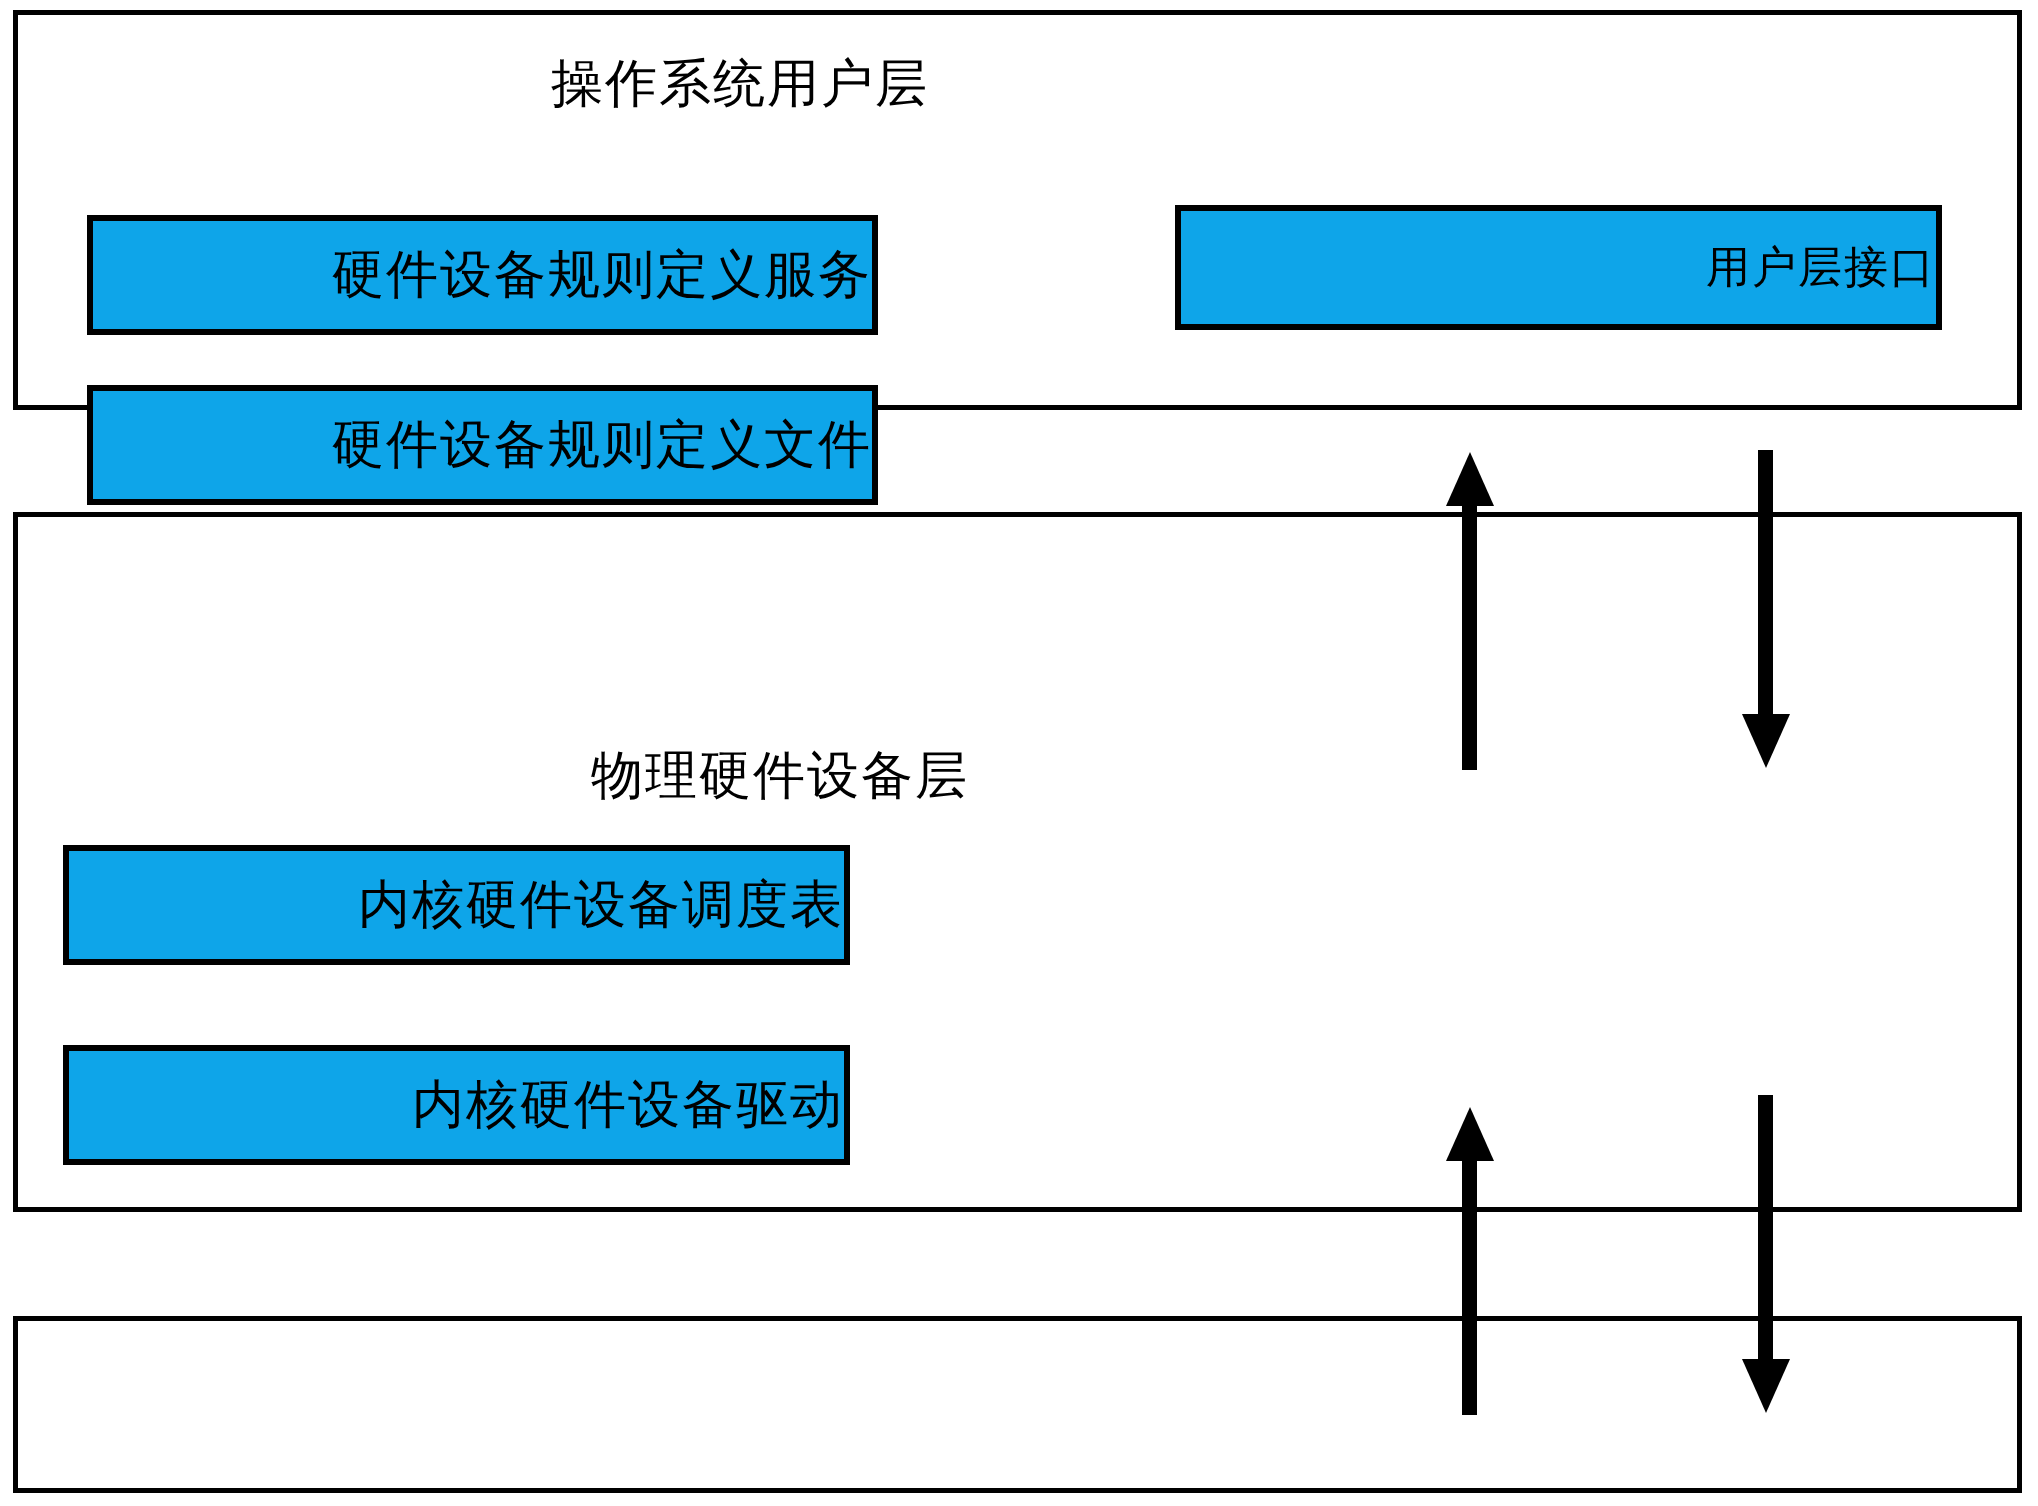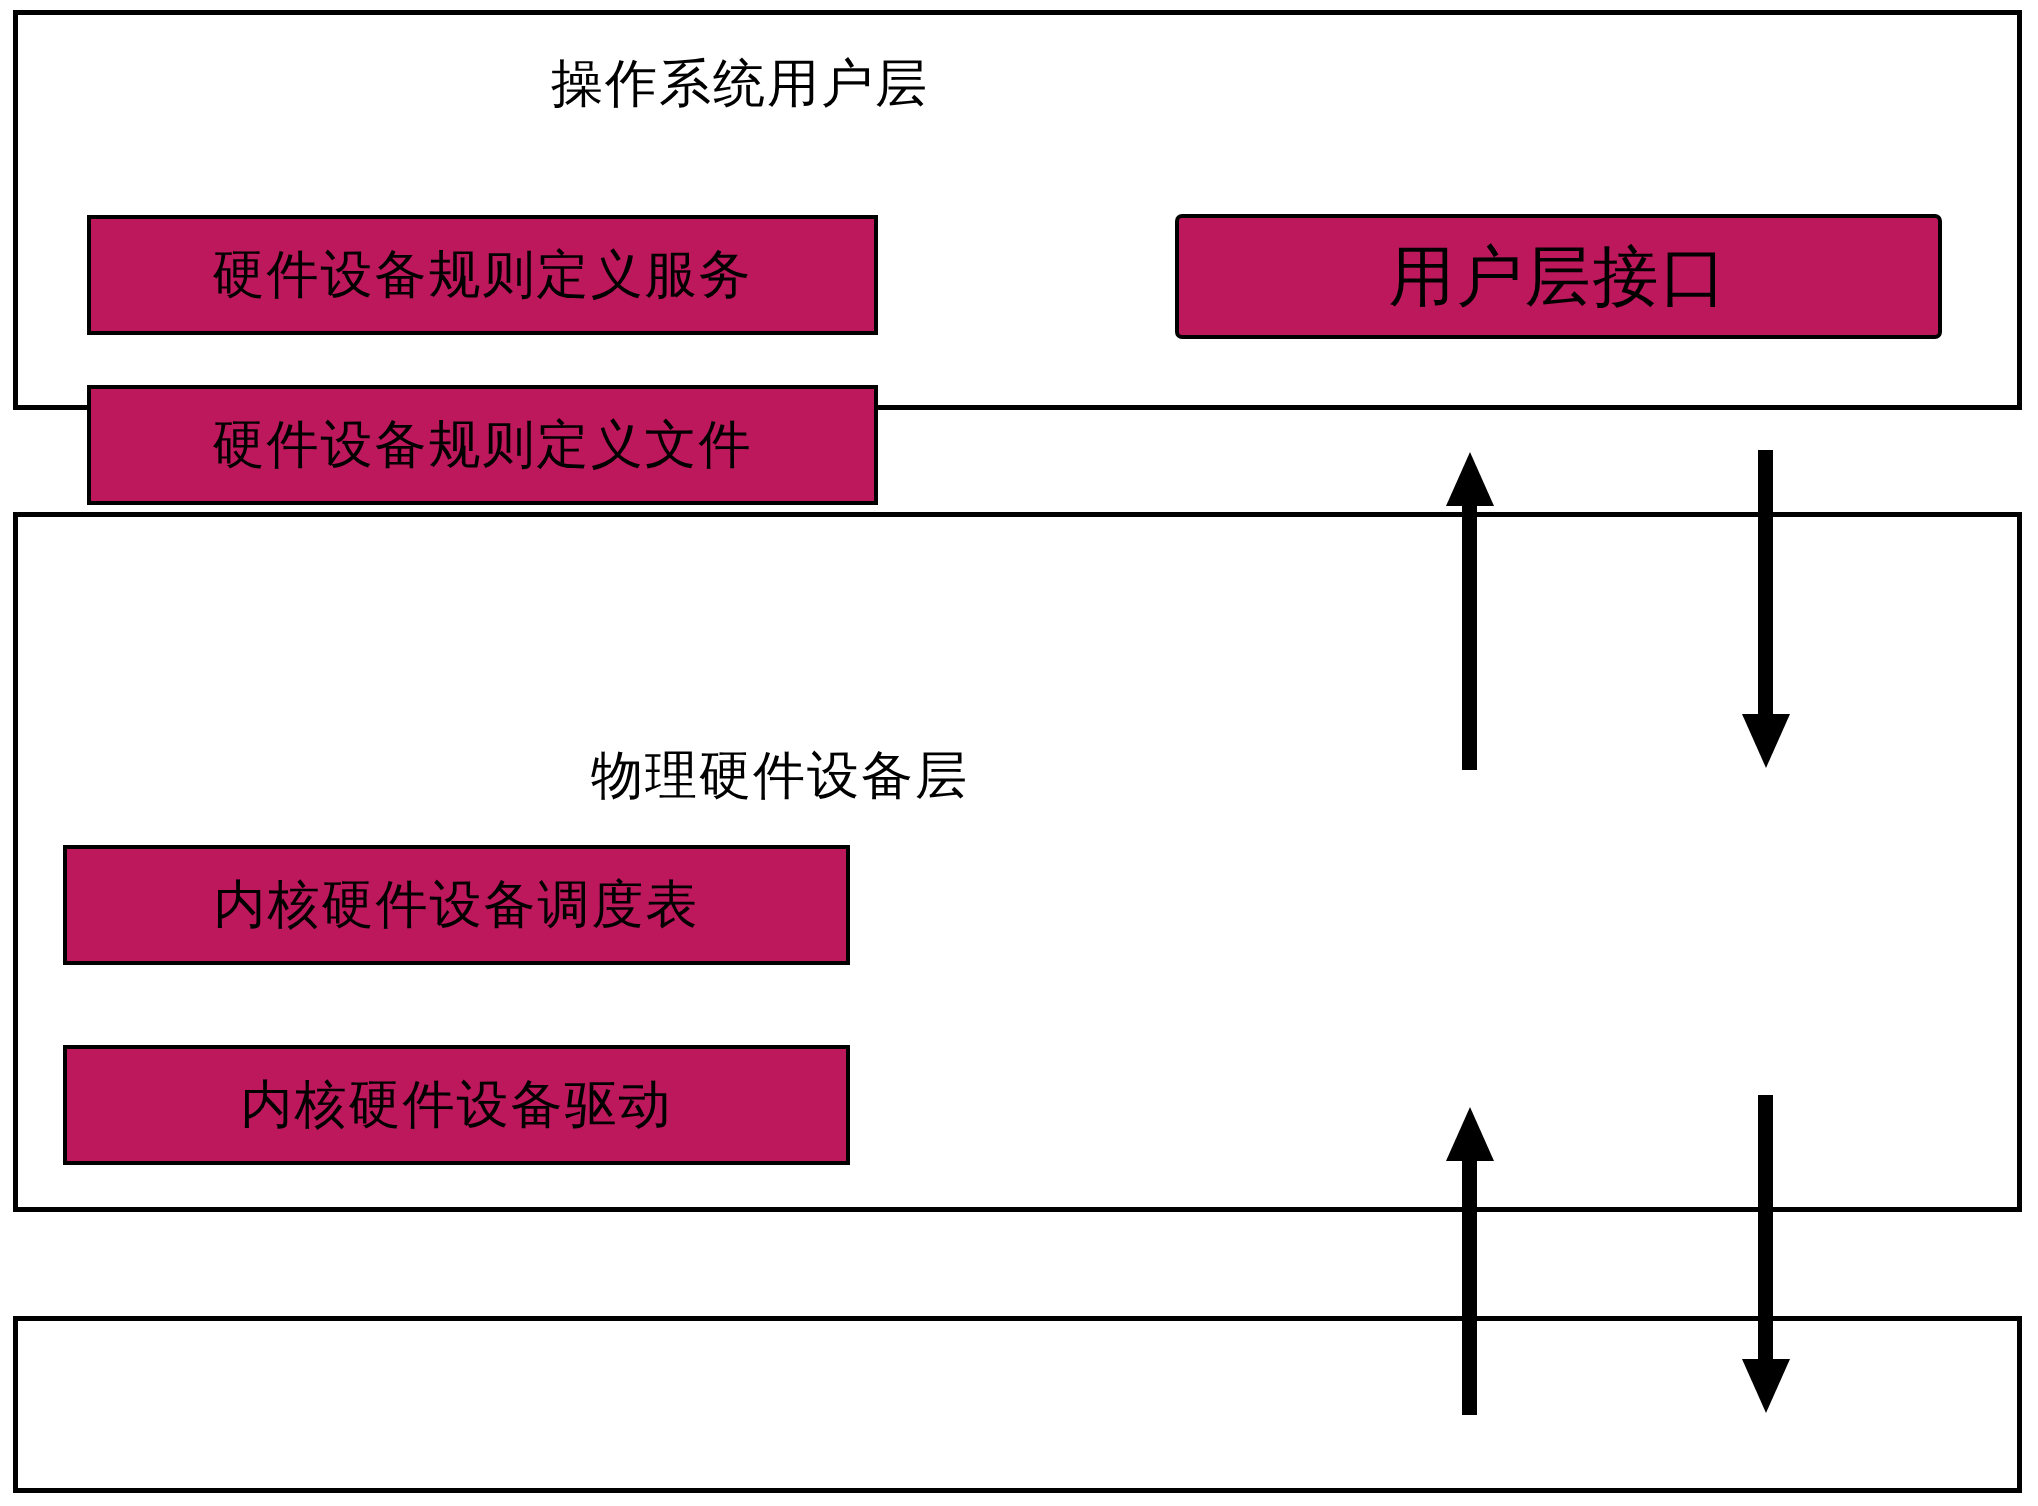--- a/index.html
+++ b/index.html
@@ -41,37 +41,37 @@
     white-space: nowrap;
   }
   #title-user   { left: 0;   top: 58px;   width: 1480px; }
   #title-kernel { left: 0;   top: 750px;  width: 1560px; }
   #title-hw     { left: 0;   top: 1358px; width: 1560px; }
 
   
   .box {
     position: absolute;
     box-sizing: border-box;
-    border: 4px solid #000000;
-    background: #be185d;
+    border: 6px solid #000000;
+    background: #0ea5e9;
     display: flex;
     align-items: center;
-    justify-content: center;
+    justify-content: flex-end;
     color: #000000;
     white-space: nowrap;
     letter-spacing: 2px;
   }
   .box-label {
     display: block;
     line-height: 1;
   }
 
   #box-rule-service { left: 87px;   top: 215px;  width: 791px; height: 120px; font-size: 52px; }
   #box-rule-file    { left: 87px;   top: 385px;  width: 791px; height: 120px; font-size: 52px; }
-  #box-user-api     { left: 1175px; top: 214px;  width: 767px; height: 125px; font-size: 66px; border-radius: 7px; }
+  #box-user-api     { left: 1175px; top: 205px;  width: 767px; height: 125px; font-size: 44px; }
   #box-sched-table  { left: 63px;   top: 845px;  width: 787px; height: 120px; font-size: 52px; }
   #box-dev-driver   { left: 63px;   top: 1045px; width: 787px; height: 120px; font-size: 52px; }
   #box-syscall      { left: 1295px; top: 920px;  width: 617px; height: 115px; font-size: 52px; }
 
   
   .arrow-svg {
     position: absolute;
     overflow: visible;
   }
   #arrow-user-up    { left: 1440px; top: 450px;  width: 60px;  height: 320px; }

